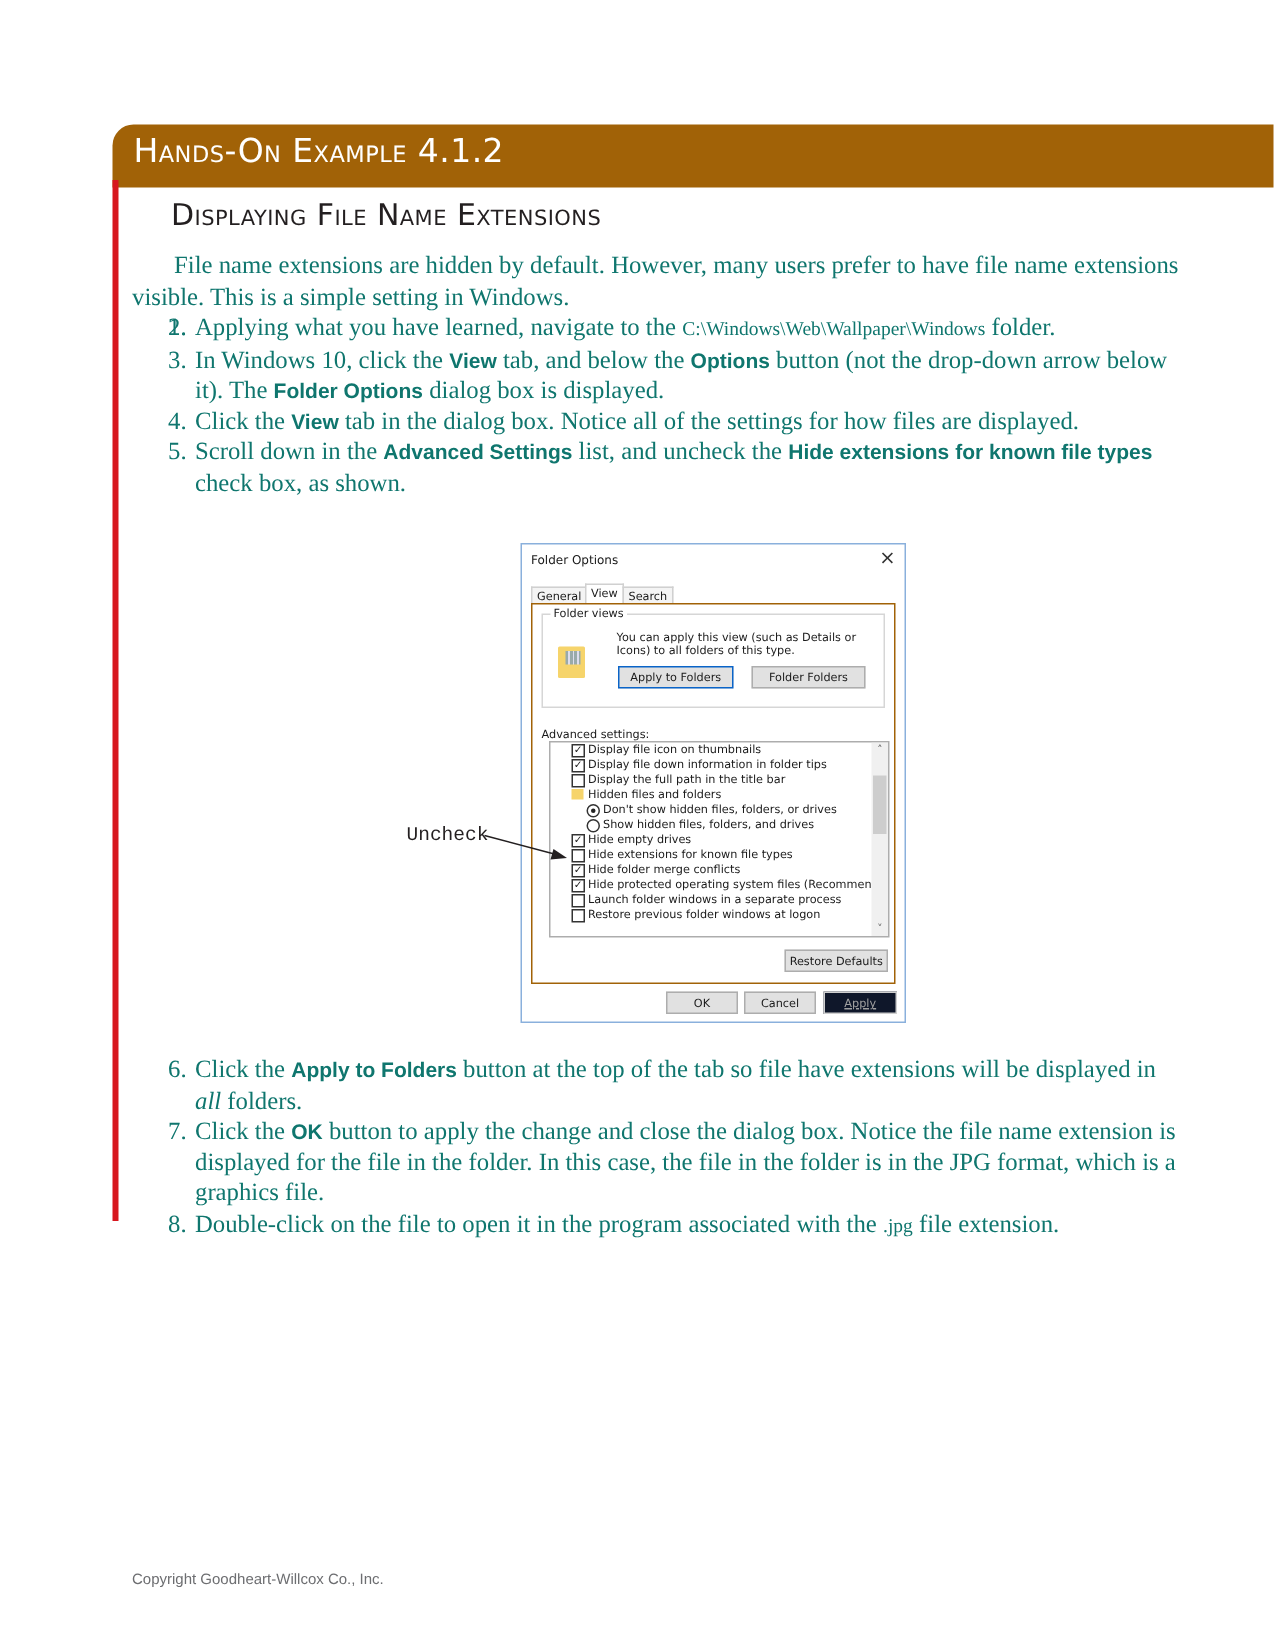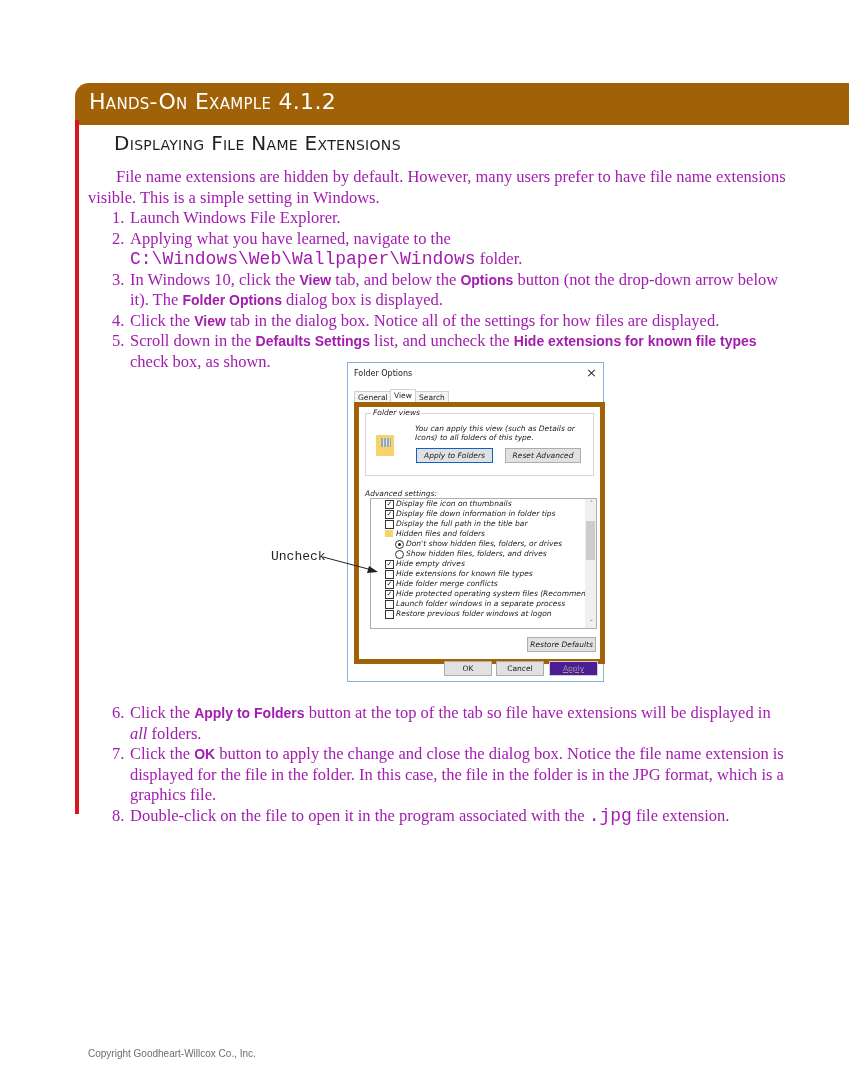--- a/index.html
+++ b/index.html
@@ -7,46 +7,46 @@
   .running-head { position:absolute; top:37px; right:60px; font-family:Liberation Serif, serif; font-size:21px; color:#231f20;margin-top:46px; }
   .running-head .chap { margin-right:22px; }
   .running-head .page { font-weight:bold; }
 
   .banner { position:absolute; left:75px; top:83px; width:836px; height:42px; background:#a16207; border-top-left-radius:14px; }
   .banner .btitle { position:absolute; left:14px; top:6px; font-family:"DejaVu Sans", sans-serif; font-size:22px; color:#ffffff; letter-spacing:0.3px; font-variant:small-caps; font-weight:normal; }
   .left-rule { position:absolute; left:75px; top:120px; width:4px; height:694px; background:#d7171f; }
 
   .subtitle { position:absolute; left:114px; top:131px; font-family:"DejaVu Sans", sans-serif; font-size:20px; color:#231f20; font-variant:small-caps; letter-spacing:0.3px; }
 
-  .body-text { position:absolute; left:88px; width:700px; font-family:"Liberation Serif", serif; font-size:16.5px; line-height:20.5px; color:#a21caf; }
+  .body-text { position:absolute; left:88px; width:700px; font-family:"Liberation Serif", serif; font-size:16.5px; line-height:20.5px; color:#0f766e; }
   .intro { top:167px; text-indent:28px; }
   .steps { list-style:none; margin:0; padding:0; }
   .steps li { position:relative; padding-left:42px; }
   .steps li .num { position:absolute; left:24px; top:0; }
   .sans-b { font-family:"Liberation Sans", sans-serif; font-weight:bold; font-size:14px; }
-  .sans { font-family:Liberation Mono, monospace; font-size:18px; }
+  .sans { font-family:Liberation Serif, serif; font-size:13px; }
   .steps1 { top:208px; }
   .steps2 { top:703px; }
 
   
   .dialog { position:absolute; left:347px; top:362px; width:255px; height:318px; background:#ffffff; border:1px solid #8ab0dc; font-family:"DejaVu Sans", sans-serif; font-size:7.5px; color:#1a1a1a; }
   .dlg-title { position:absolute; left:6px; top:6px; font-size:8px; }
   .dlg-close { position:absolute; right:6px; top:2px; font-size:13px; color:#333; }
   .tabs { position:absolute; left:6px; top:26px; height:13px; }
   .tab { position:absolute; top:2px; height:11px; padding:0 3px; font-size:7.5px; line-height:11px; border:1px solid #d0d0d0; border-bottom:none; background:#f4f4f4; }
   .tab.active { top:0; height:13px; background:#ffffff; }
-  .panel { position:absolute; left:6px; top:39px; width:241px; height:252px; border:5px solid #a16207; background:#fff;font-style:italic; }
+  .panel { position:absolute; left:6px; top:39px; width:241px; height:252px; border:1px solid #a16207; background:#fff; }
   .group { position:absolute; left:6px; top:6px; width:227px; height:61px; border:1px solid #d6d6d6; }
   .group-label { position:absolute; left:5px; top:-6px; background:#fff; padding:0 2px; }
   .folder-ico { position:absolute; left:10px; top:21px; width:18px; height:21px; background:#f6d46b; border-radius:1px; }
   .folder-ico:after { content:""; position:absolute; left:5px; top:3px; width:10px; height:9px; background:repeating-linear-gradient(90deg,#9aa 0 2px,#dde 2px 3px); }
   .group-text { position:absolute; left:49px; top:10px; width:175px; line-height:9px; }
   .btn { position:absolute; height:13px; line-height:13px; text-align:center; background:#e1e1e1; border:1px solid #adadad; font-size:7.5px; }
   .btn.focus { border:1px solid #0a64c8; }
-  .btn.disabled { color:#a0a0a0; background:#4c1d95; border-color:#cfcfcf;text-decoration:underline; }
+  .btn.disabled { color:#a0a0a0; background:#0f172a; border-color:#cfcfcf;text-decoration:underline; }
   .adv-label { position:absolute; left:6px; top:82px; }
   .list { position:absolute; left:11px; top:91px; width:225px; height:129px; border:1px solid #adadad; overflow:hidden; }
   .row { position:absolute; left:0; height:10px; line-height:10px; white-space:nowrap; }
   .cb { position:absolute; top:1px; width:7px; height:7px; border:1px solid #333; background:#fff; font-size:7px; line-height:7px; text-align:center; }
   .radio { position:absolute; top:1px; width:7px; height:7px; border:1px solid #333; border-radius:50%; background:#fff; }
   .radio.on:after { content:""; position:absolute; left:2px; top:2px; width:3px; height:3px; border-radius:50%; background:#222; }
   .fold { position:absolute; top:1px; width:8px; height:7px; background:#f6d46b; }
   .scroll { position:absolute; right:0; top:0; width:11px; height:129px; background:#f0f0f0; }
   .thumb { position:absolute; left:1px; top:22px; width:9px; height:39px; background:#cdcdcd; }
   .arrow { position:absolute; left:1px; width:9px; text-align:center; font-size:7px; color:#606060; }
@@ -67,42 +67,42 @@
 <div class="banner">
   <span class="btitle">Hands-On Example 4.1.2</span>
 </div>
 <div class="left-rule"></div>
 
 <div class="subtitle">Displaying File Name Extensions</div>
 
 <p class="body-text intro" style="margin:0">File name extensions are hidden by default. However, many users prefer to have file name extensions visible. This is a simple setting in Windows.</p>
 
 <ol class="body-text steps steps1">
-  <li><span class="num">1.</span><span>Launch Windows File Explorer.</span></li>
+  <li><span class="num">1.</span></li>
   <li><span class="num">2.</span><span>Applying what you have learned, navigate to the </span><span class="sans">C:\Windows\Web\Wallpaper\Windows</span><span> folder.</span></li>
   <li><span class="num">3.</span><span>In Windows 10, click the </span><span class="sans-b">View</span><span> tab, and below the </span><span class="sans-b">Options</span><span> button (not the drop-down arrow below it). The </span><span class="sans-b">Folder Options</span><span> dialog box is displayed.</span></li>
   <li><span class="num">4.</span><span>Click the </span><span class="sans-b">View</span><span> tab in the dialog box. Notice all of the settings for how files are displayed.</span></li>
-  <li><span class="num">5.</span><span>Scroll down in the </span><span class="sans-b">Defaults Settings</span><span> list, and uncheck the </span><span class="sans-b">Hide extensions for known file types</span><span> check box, as shown.</span></li>
+  <li><span class="num">5.</span><span>Scroll down in the </span><span class="sans-b">Advanced Settings</span><span> list, and uncheck the </span><span class="sans-b">Hide extensions for known file types</span><span> check box, as shown.</span></li>
 </ol>
 
 <div class="dialog">
   <span class="dlg-title">Folder Options</span>
   <span class="dlg-close">×</span>
   <div class="tabs">
     <span class="tab" style="left:0">General</span>
     <span class="tab active" style="left:36px">View</span>
     <span class="tab" style="left:61px">Search</span>
   </div>
   <div class="panel">
     <div class="group">
       <span class="group-label">Folder views</span>
       <div class="folder-ico"></div>
       <div class="group-text">You can apply this view (such as Details or Icons) to all folders of this type.</div>
       <div class="btn focus" style="left:50px; top:34px; width:75px;">Apply to Folders</div>
-      <div class="btn" style="left:139px; top:34px; width:74px;">Reset Advanced</div>
+      <div class="btn" style="left:139px; top:34px; width:74px;">Folder Folders</div>
     </div>
     <span class="adv-label">Advanced settings:</span>
     <div class="list">
       <div class="row" style="top:0">
           <span class="cb" style="left:14px">✓</span>
           <span style="position:absolute;left:25px">Display file icon on thumbnails</span>
         </div>
       <div class="row" style="top:10px">
           <span class="cb" style="left:14px">✓</span>
           <span style="position:absolute;left:25px">Display file down information in folder tips</span>

